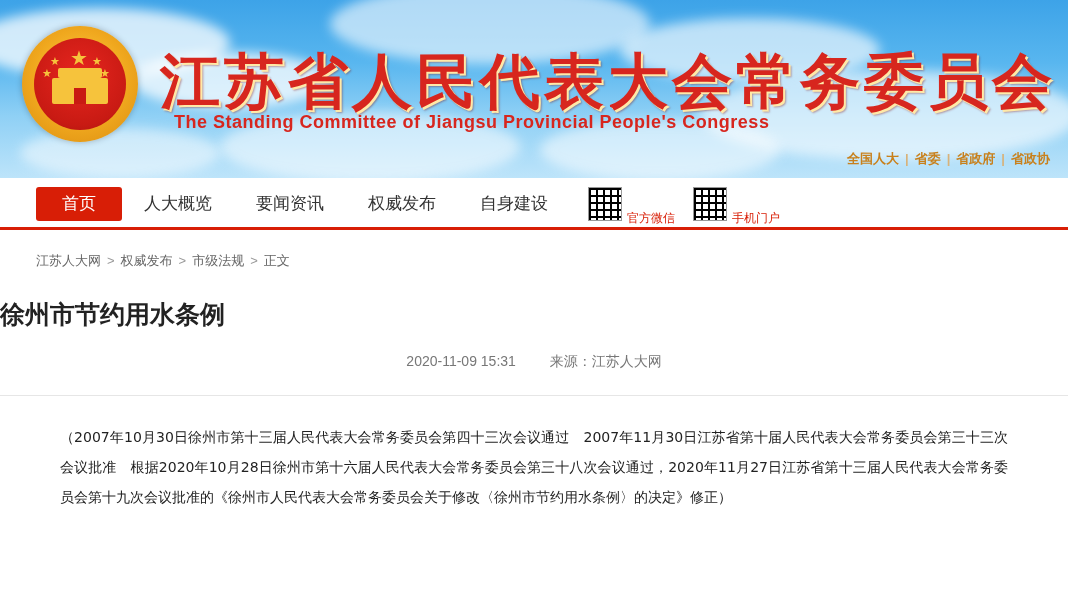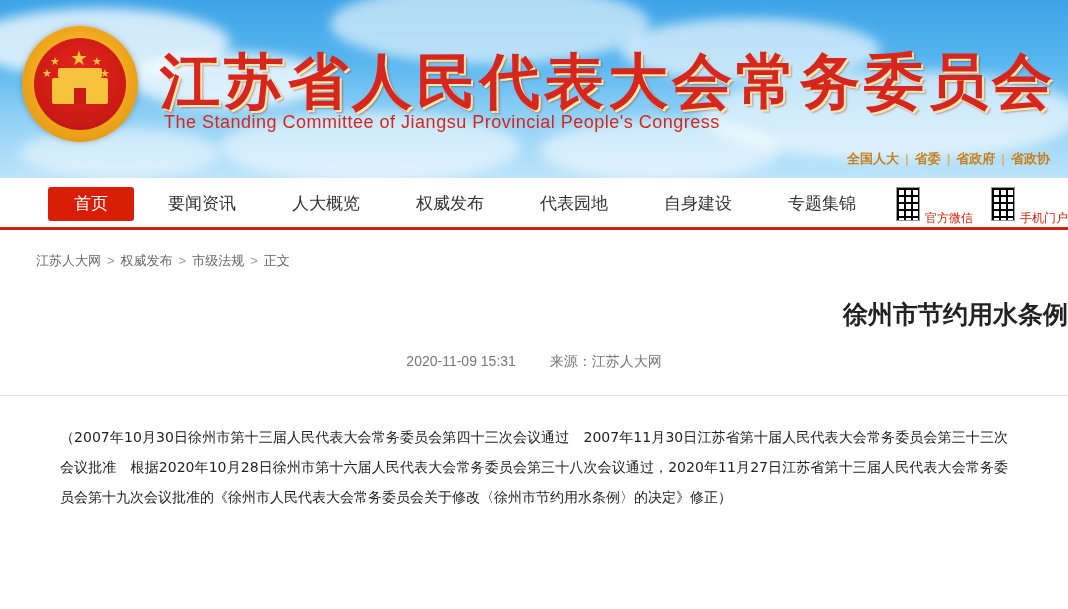--- a/index.html
+++ b/index.html
@@ -92,23 +92,23 @@
     font-family: "DejaVu Sans", sans-serif;
     font-weight: bold;
     font-size: 60px;
     letter-spacing: 4px;
     color: #d7261e;
     text-shadow: 2px 2px 0 #ffe9a8, 3px 3px 2px rgba(120,0,0,.35);
     white-space: nowrap;
   }
   .title-en {
     position: absolute;
-    left: 164px; top: 112px;
+    left: 174px; top: 112px;
     font-family: "Liberation Sans", sans-serif;
-    font-weight: normal;
+    font-weight: bold;
     font-size: 18px;
     color: #d7261e;
     letter-spacing: .5px;
     white-space: nowrap;
   }
 
   .toplinks {
     position: absolute;
     right: 14px; top: 150px;
     font-size: 13px;
@@ -141,21 +141,20 @@
     padding-left: 36px;
     box-sizing: border-box;
   }
   .nav-item {
     font-size: 17px;
     color: #333;
     padding: 0 22px;
     line-height: 34px;
     cursor: pointer;
     white-space: nowrap;
-    margin-left: 12px;
   }
   .nav-item.active {
     background: #d81e06;
     color: #fff;
     border-radius: 3px;
     padding: 0 26px;
     font-weight: normal;
   }
   .qr {
     width: 34px; height: 34px;
@@ -189,21 +188,21 @@
   }
   .breadcrumb {
     font-size: 13px;
     color: #666;
     padding: 22px 8px 0 36px;
   }
   .breadcrumb a { color: #666; text-decoration: none; }
   .breadcrumb .sep { margin: 0 6px; color: #999; }
 
   .doc-title {
-    text-align: right;
+    text-align: left;
     font-size: 25px;
     font-weight: bold;
     color: #222;
     margin: 28px 0 0 0;
     font-family: "DejaVu Sans", sans-serif;
   }
   .doc-meta {
     text-align: center;
     font-size: 14px;
     color: #777;
@@ -254,26 +253,24 @@
   <div class="title-en">The Standing Committee of Jiangsu Provincial People's Congress</div>
 
   <div class="toplinks">
     <a href="#">全国人大</a><span class="sep">|</span><a href="#">省委</a><span class="sep">|</span><a href="#">省政府</a><span class="sep">|</span><a href="#">省政协</a>
   </div>
 </div>
 
 <div class="nav">
   <div class="navbar">
     <div class="nav-item active">首页</div>
+    <div class="nav-item">人大概览</div>
     <div class="nav-item">要闻资讯</div>
-    <div class="nav-item">人大概览</div>
     <div class="nav-item">权威发布</div>
-    <div class="nav-item">代表园地</div>
     <div class="nav-item">自身建设</div>
-    <div class="nav-item">专题集锦</div>
     <div class="qr"></div>
     <div class="qr-label">官方微信</div>
     <div class="qr"></div>
     <div class="qr-label">手机门户</div>
   </div>
   <div class="nav-underline"></div>
 </div>
 
 <div class="content">
   <div class="breadcrumb">

